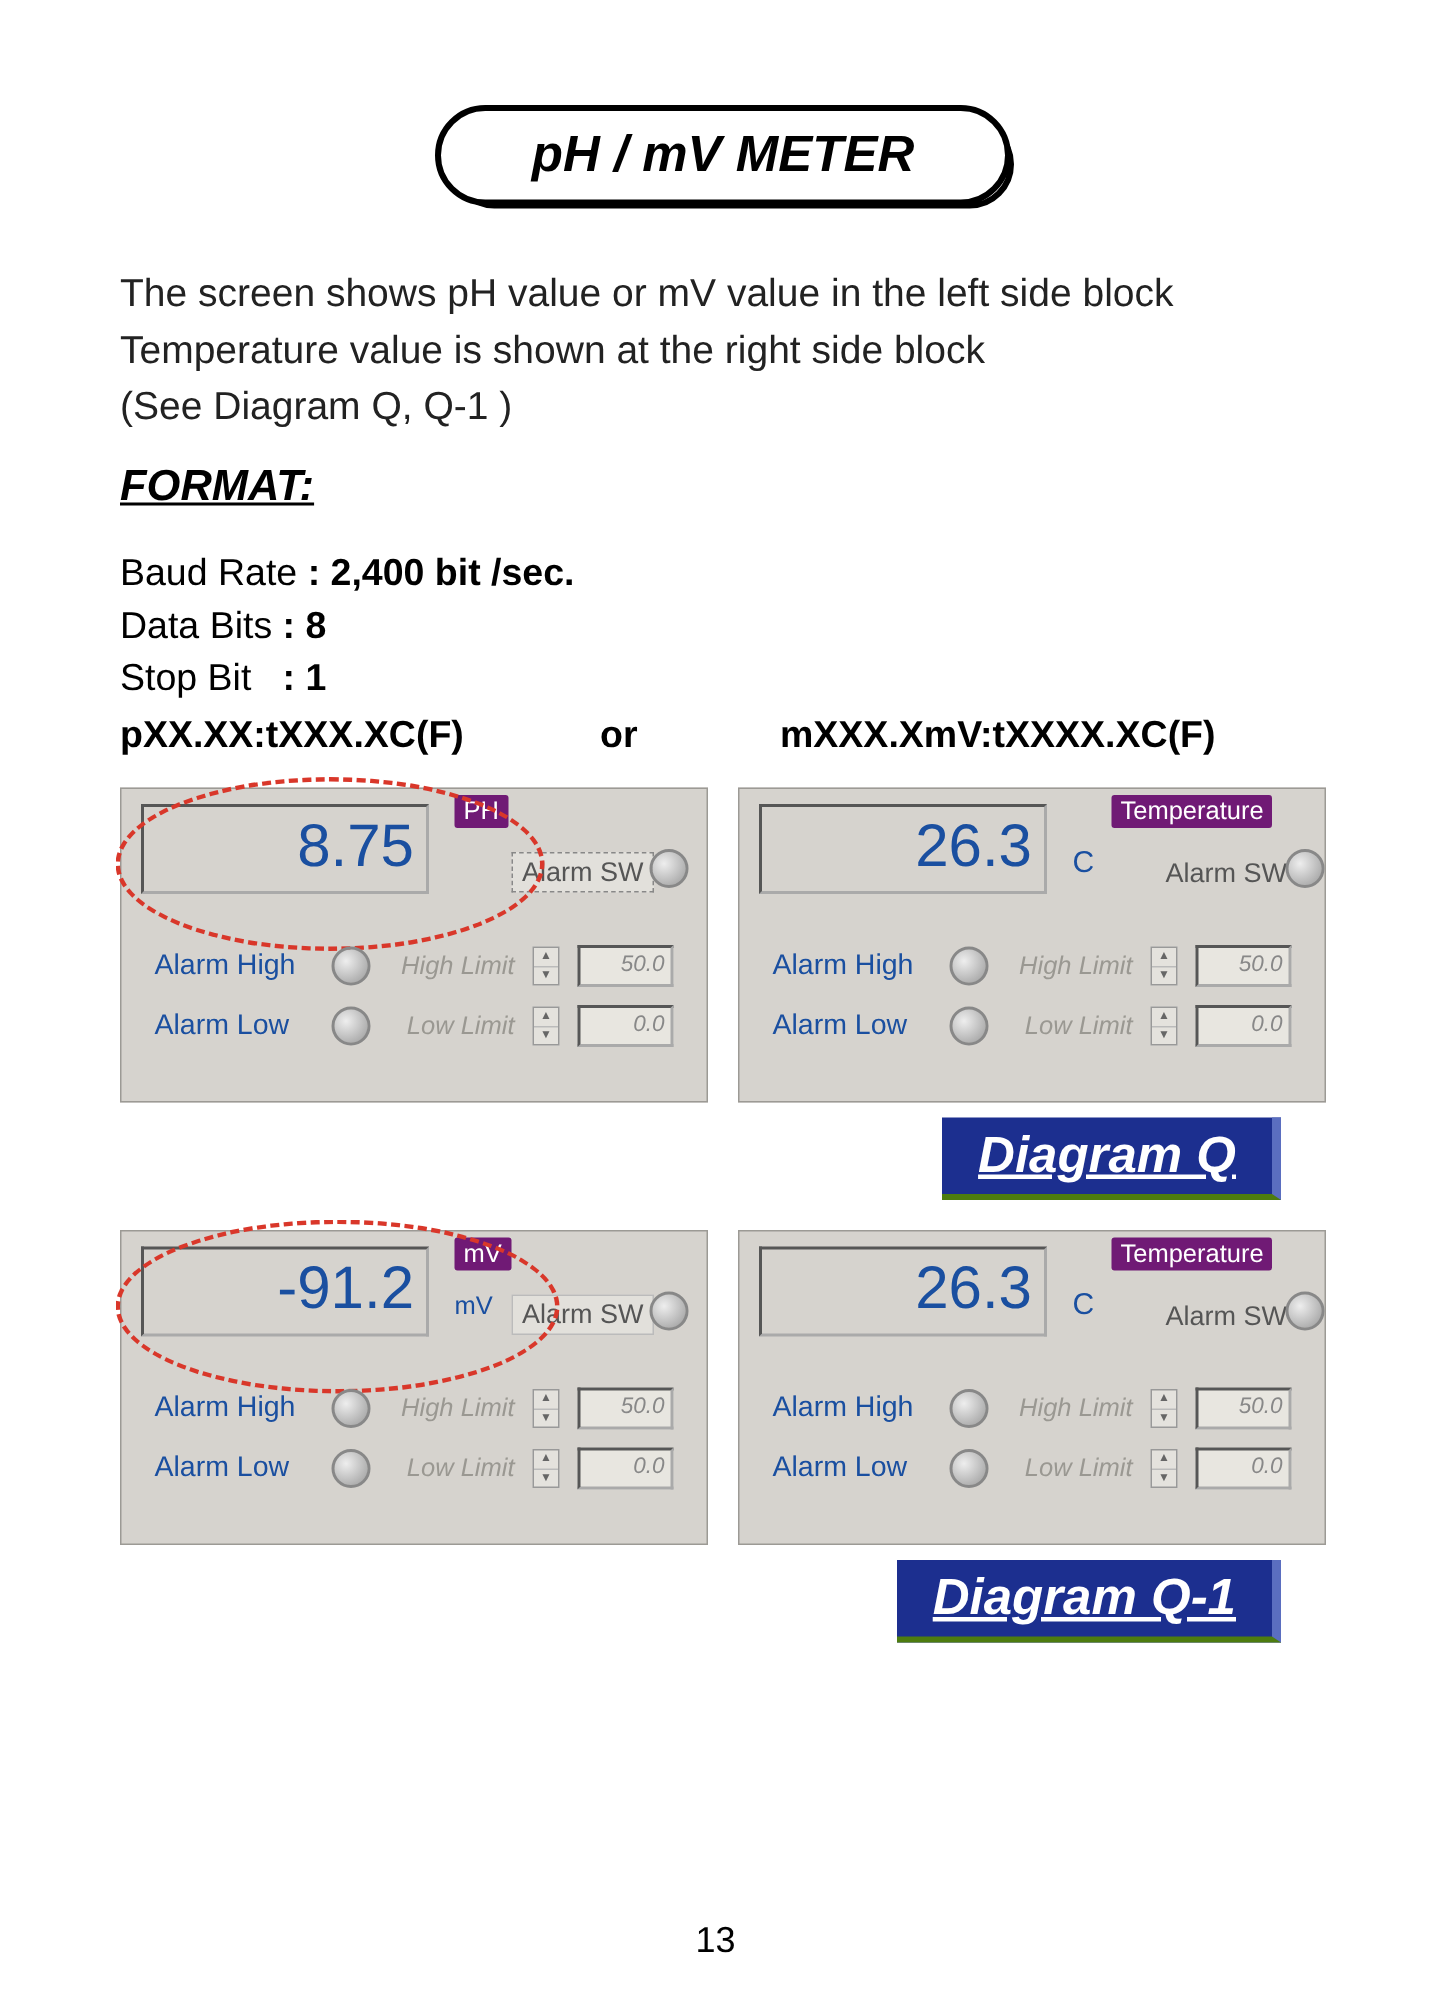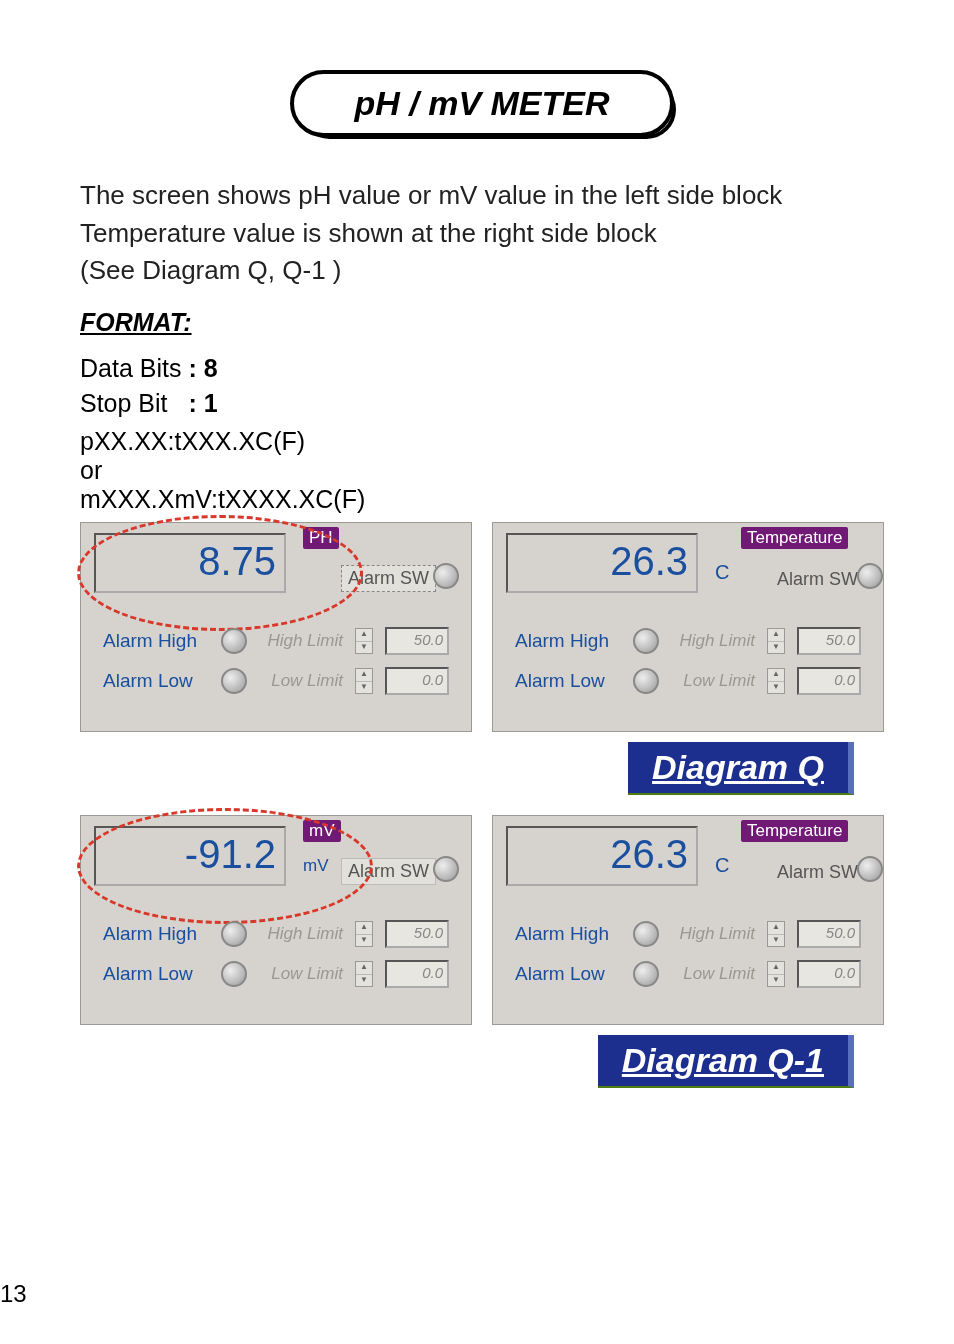--- a/index.html
+++ b/index.html
@@ -44,41 +44,40 @@
   }
 
   .intro {
     font-size: 26px;
     color: #222;
     line-height: 1.45;
     margin-bottom: 18px;
   }
 
   .format-heading {
-    font-size: 25px;
+    font-size: 29px;
     font-weight: bold;
     font-style: italic;
     text-decoration: underline;
-    margin-bottom: 14px;
+    margin-bottom: 24px;
   }
 
   .spec-lines {
     font-size: 25px;
     line-height: 1.4;
     margin-bottom: 6px;
   }
   .spec-lines b { font-weight: bold; }
 
   .fmt-row {
     display: flex;
     align-items: baseline;
     font-size: 25px;
-    font-weight: normal;
-    margin-bottom: 8px;
-    flex-direction: column;
+    font-weight: bold;
+    margin-bottom: 20px;
   }
   .fmt-left { width: 320px; }
   .fmt-or { width: 120px; text-align: left; }
   .fmt-right { flex: 1; }
 
   
   .diagram-row {
     display: flex;
     gap: 20px;
     margin-top: 4px;
@@ -233,29 +232,29 @@
   }
   .diagram-label {
     background: #1c2f8f;
     color: #fff;
     font-size: 34px;
     font-weight: bold;
     font-style: italic;
     text-decoration: underline;
     padding: 6px 24px;
     border-right: 6px solid #5a6ec0;
-    border-bottom: 2px solid #4d7c0f;
+    border-bottom: 4px solid #4d7c0f;
   }
 
   .page-num {
     position: absolute;
     bottom: 36px;
     left: 0;
     width: 100%;
-    text-align: left;
+    text-align: center;
     font-size: 24px;
   }
 </style>
 </head>
 <body>
 
 <div class="page">
 
   <div class="title-wrap">
     <div style="position:relative;">
@@ -268,20 +267,24 @@
 
   <div class="intro">
     <div>The screen shows pH value or mV value in the left side block</div>
     <div>Temperature value is shown at the right side block</div>
     <div>(See Diagram Q, Q-1 )</div>
   </div>
 
   <div class="format-heading">FORMAT:</div>
 
   <div class="spec-lines">
+    <div>
+      <span>Baud Rate</span>
+      <b>: 2,400 bit /sec.</b>
+    </div>
     <div>
       <span>Data Bits</span>
       <b>: 8</b>
     </div>
     <div>
       <span>Stop Bit</span>&nbsp;&nbsp;
       <b>: 1</b>
     </div>
   </div>
 

